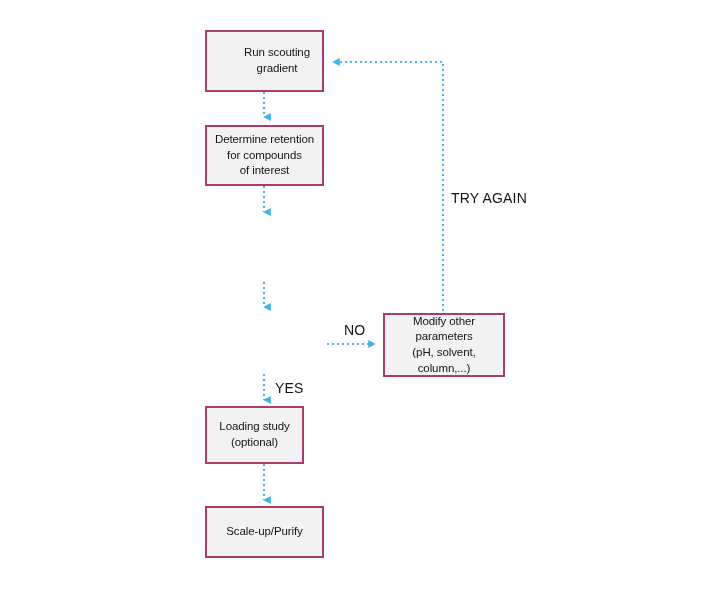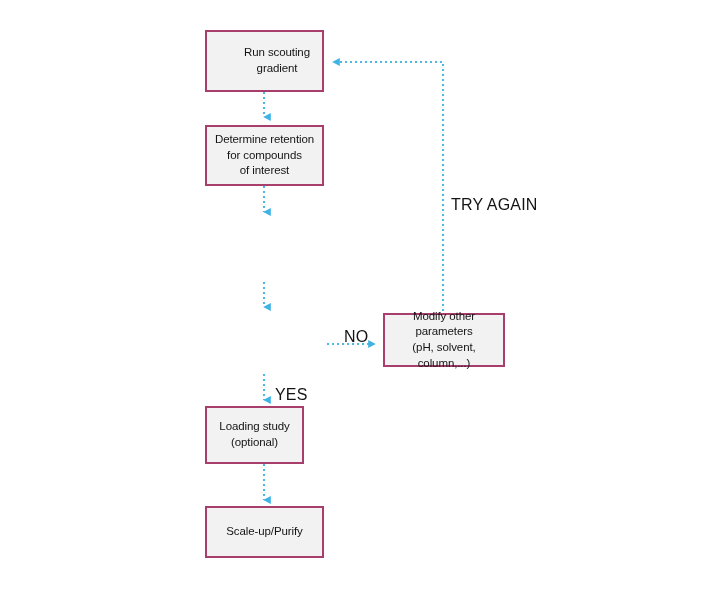--- a/index.html
+++ b/index.html
@@ -30,24 +30,23 @@
     letter-spacing: -0.1px;
   }
   .node .node-text {
     display: block;
     white-space: pre-line;
     padding: 0 4px;
   }
   .edge-label {
     position: absolute;
     color: #141414;
-    font-size: 16px;
+    font-size: 14px;
     letter-spacing: 0.2px;
     white-space: nowrap;
-    margin-top: 6px;
   }
   svg.edges {
     position: absolute;
     left: 0;
     top: 0;
     width: 716px;
     height: 605px;
     overflow: visible;
   }
 </style>
@@ -85,21 +84,21 @@
   </div>
 
   <div class="node" style="left:205px; top:125px; width:119px; height:61px;">
     <span class="node-text">Determine retention
 for compounds
 of interest</span>
   </div>
 
 
 
-  <div class="node" style="left:383px; top:313px; width:122px; height:54px;">
+  <div class="node" style="left:383px; top:313px; width:122px; height:64px;">
     <span class="node-text">Modify other
 parameters
 (pH, solvent, column,...)</span>
   </div>
 
   <div class="node" style="left:205px; top:406px; width:99px; height:58px;">
     <span class="node-text">Loading study
 (optional)</span>
   </div>
 

